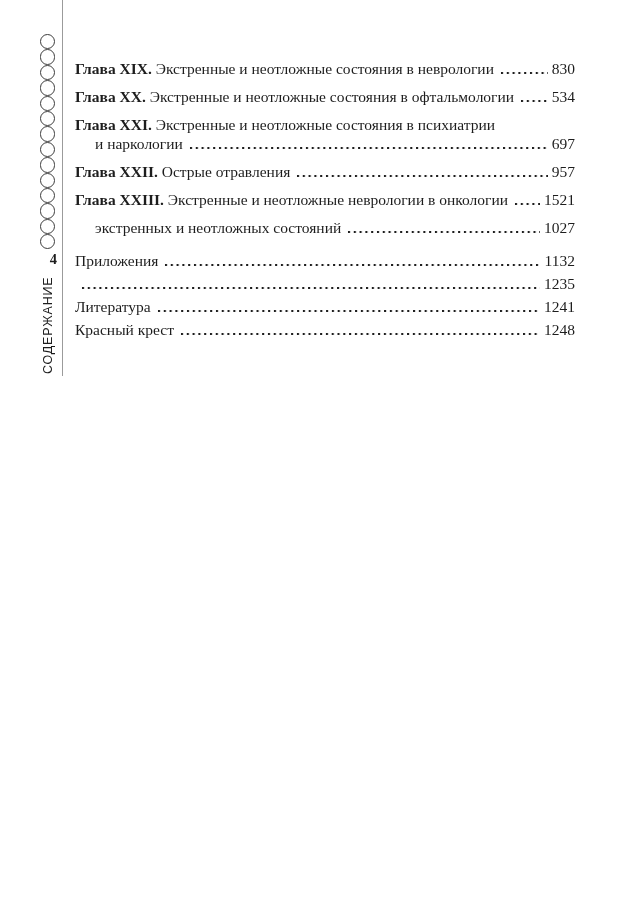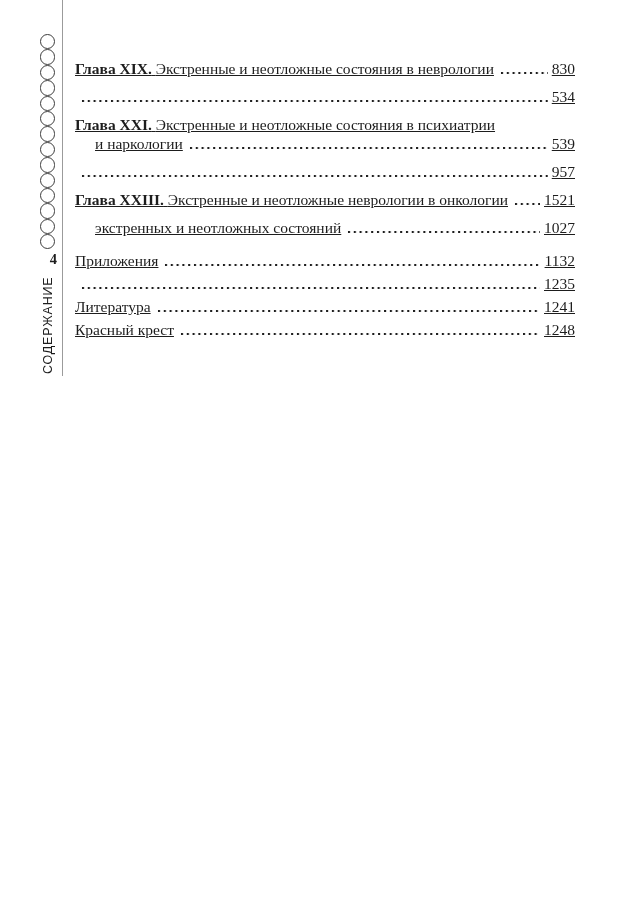--- a/index.html
+++ b/index.html
@@ -67,21 +67,21 @@
   }
 
   
   .content {
     position: absolute;
     left: 75px;
     top: 59px;
     width: 500px;
     font-size: 15.5px;
   }
-  .entry { margin-bottom: 9px; text-decoration: underline; }
+  .entry { margin-bottom: 9px; }
   .line {
     display: flex;
     align-items: baseline;
     line-height: 19px;
     white-space: nowrap;
   }
   .line .text { flex: 0 0 auto; }
   .line.wrap2 { padding-left: 20px; align-items: center; }
   .prefix { font-weight: bold; }
   .leader {
@@ -131,38 +131,40 @@
     <div class="entry">
       <div class="line">
         <span class="text"><b class="prefix">Глава XIX.</b> <span>Экстренные и неотложные состояния в неврологии</span></span>
         <span class="leader"></span>
         <span class="page-num">830</span>
       </div>
     </div>
 
     <div class="entry">
       <div class="line">
+        <span class="text"><b class="prefix">Глава XX.</b> <span>Экстренные и неотложные состояния в офтальмологии</span></span>
         <span class="leader"></span>
         <span class="page-num">534</span>
       </div>
     </div>
 
     <div class="entry">
       <div class="line">
         <span class="text"><b class="prefix">Глава XXI.</b> <span>Экстренные и неотложные состояния в психиатрии</span></span>
       </div>
       <div class="line wrap2">
         <span class="text">и наркологии</span>
         <span class="leader"></span>
-        <span class="page-num">539</span>
-      </div>
-    </div>
-
-    <div class="entry">
-      <div class="line">
+        <span class="page-num">697</span>
+      </div>
+    </div>
+
+    <div class="entry">
+      <div class="line">
+        <span class="text"><b class="prefix">Глава XXII.</b> <span>Острые отравления</span></span>
         <span class="leader"></span>
         <span class="page-num">957</span>
       </div>
     </div>
 
     <div class="entry">
       <div class="line">
         <span class="text"><b class="prefix">Глава XXIII.</b> <span>Экстренные и неотложные неврологии в онкологии</span></span>
         <span class="leader"></span>
         <span class="page-num">1521</span>

